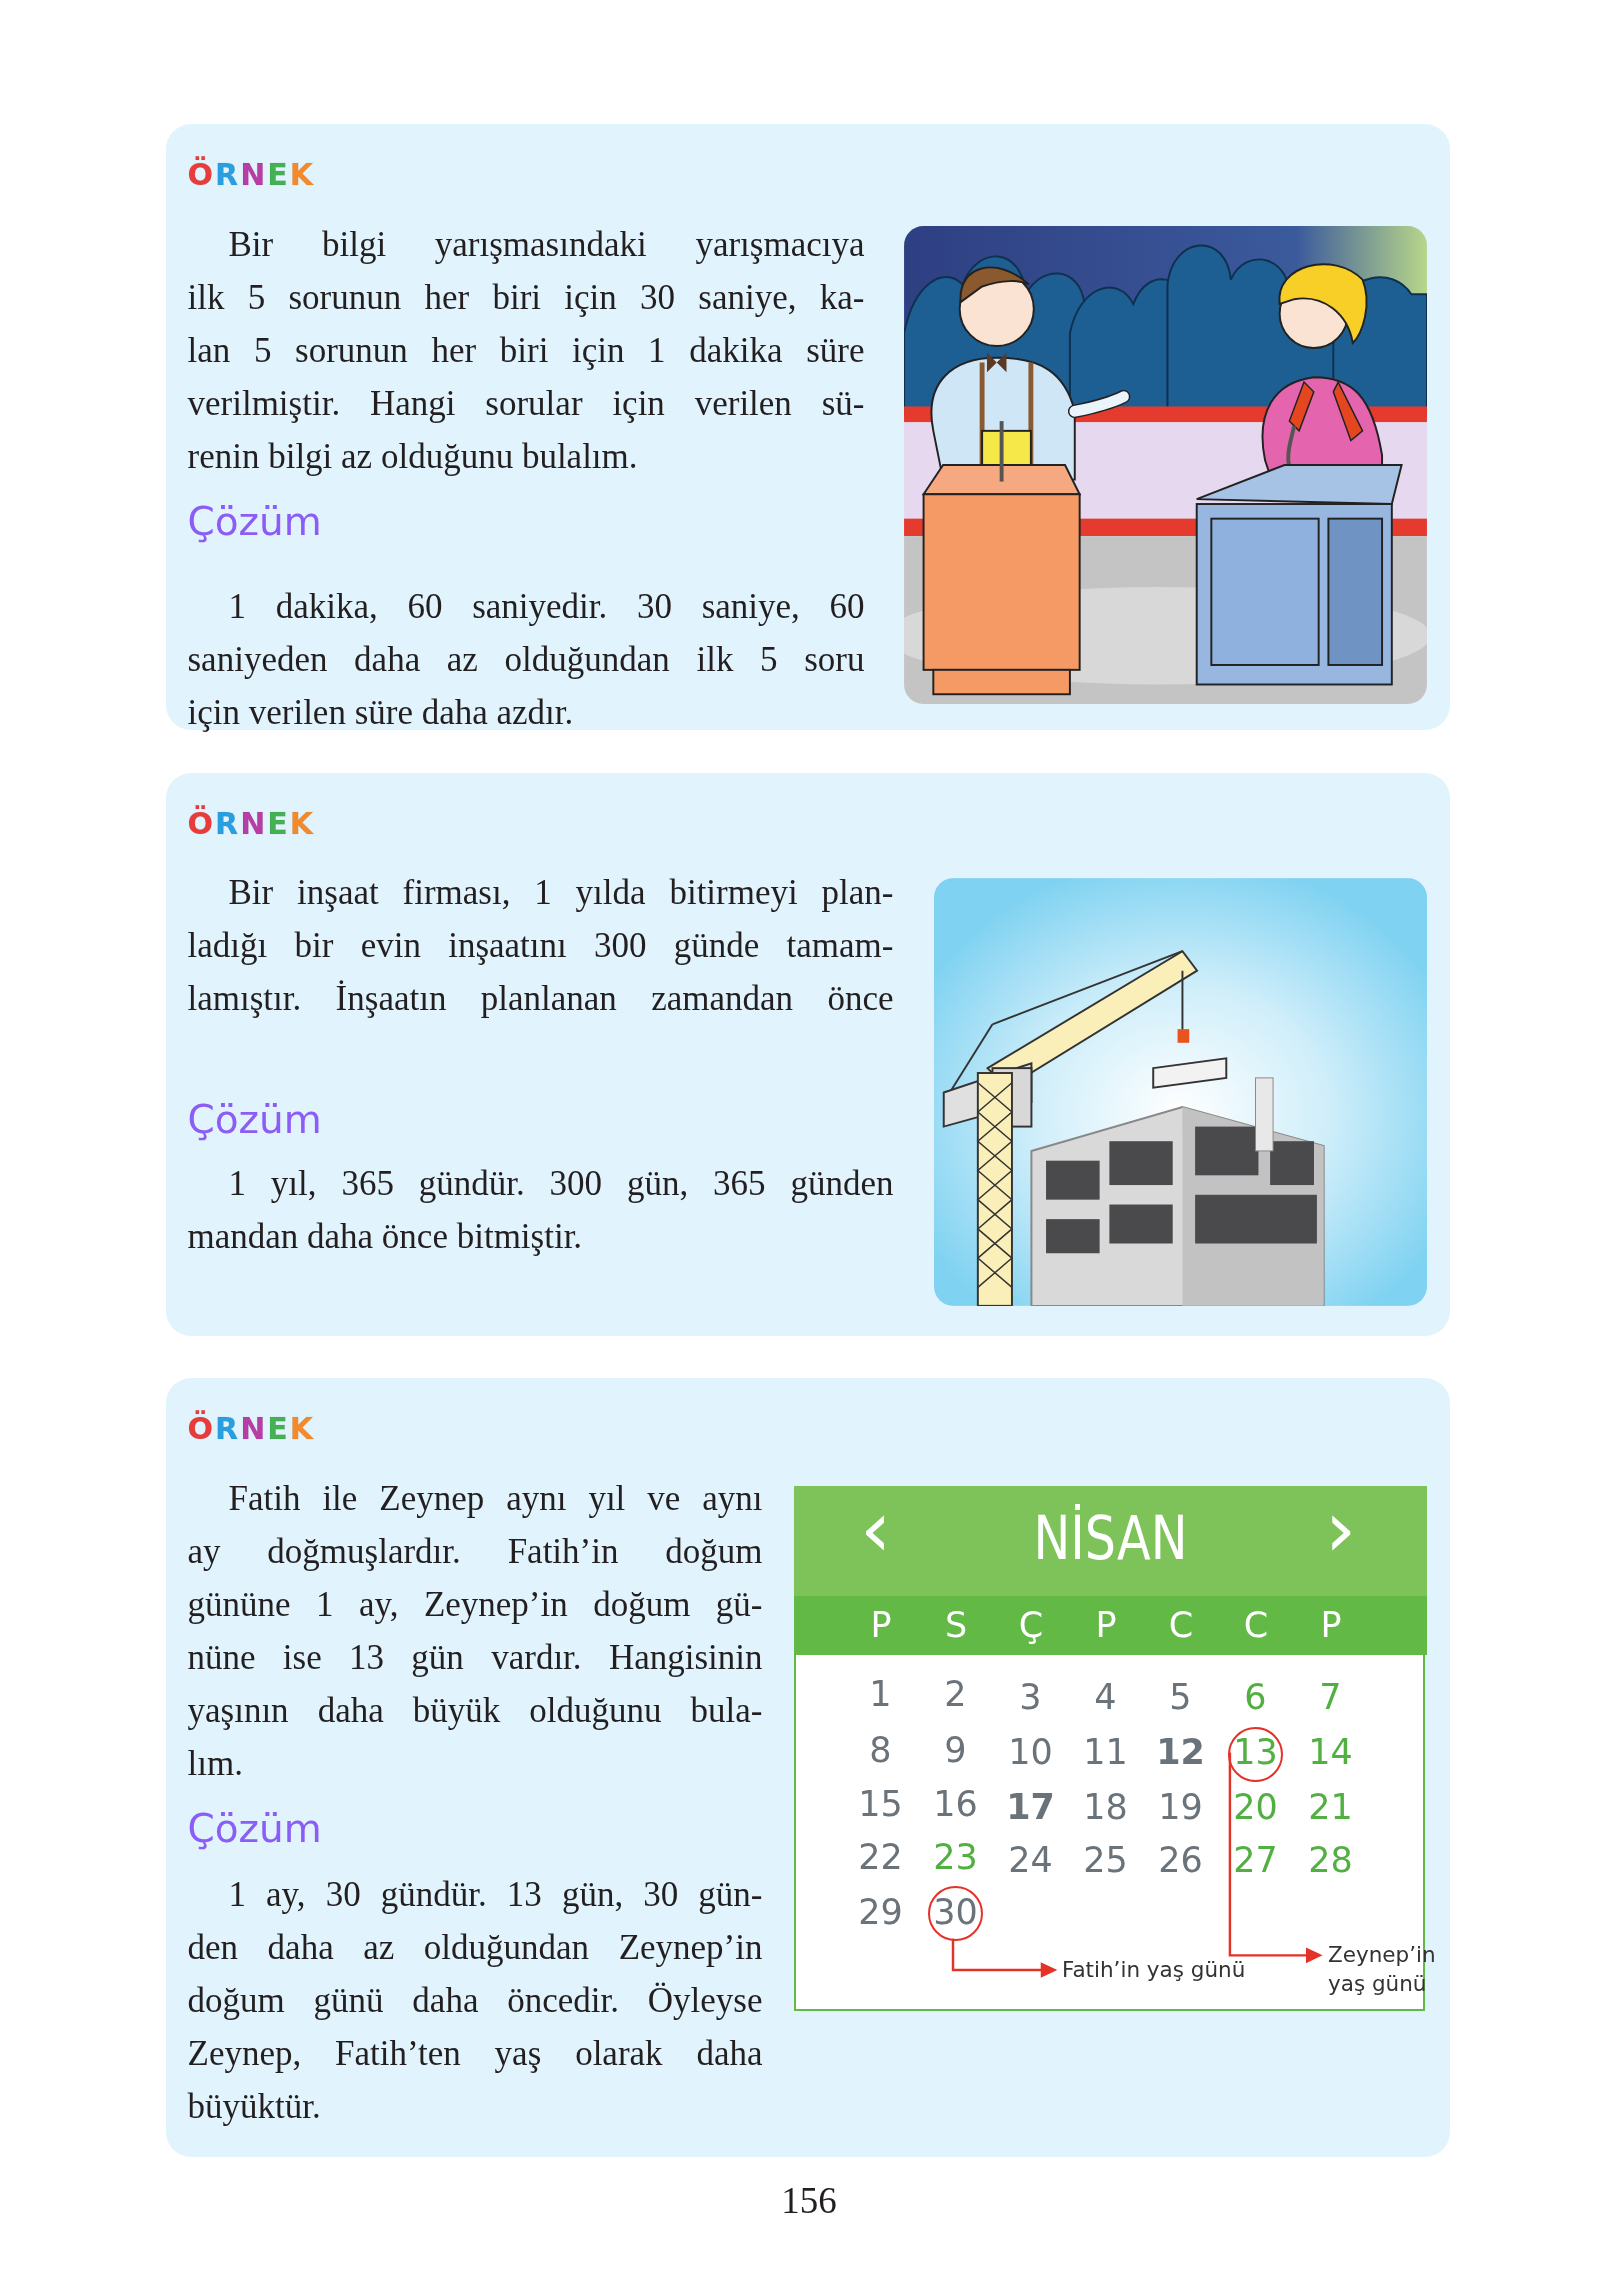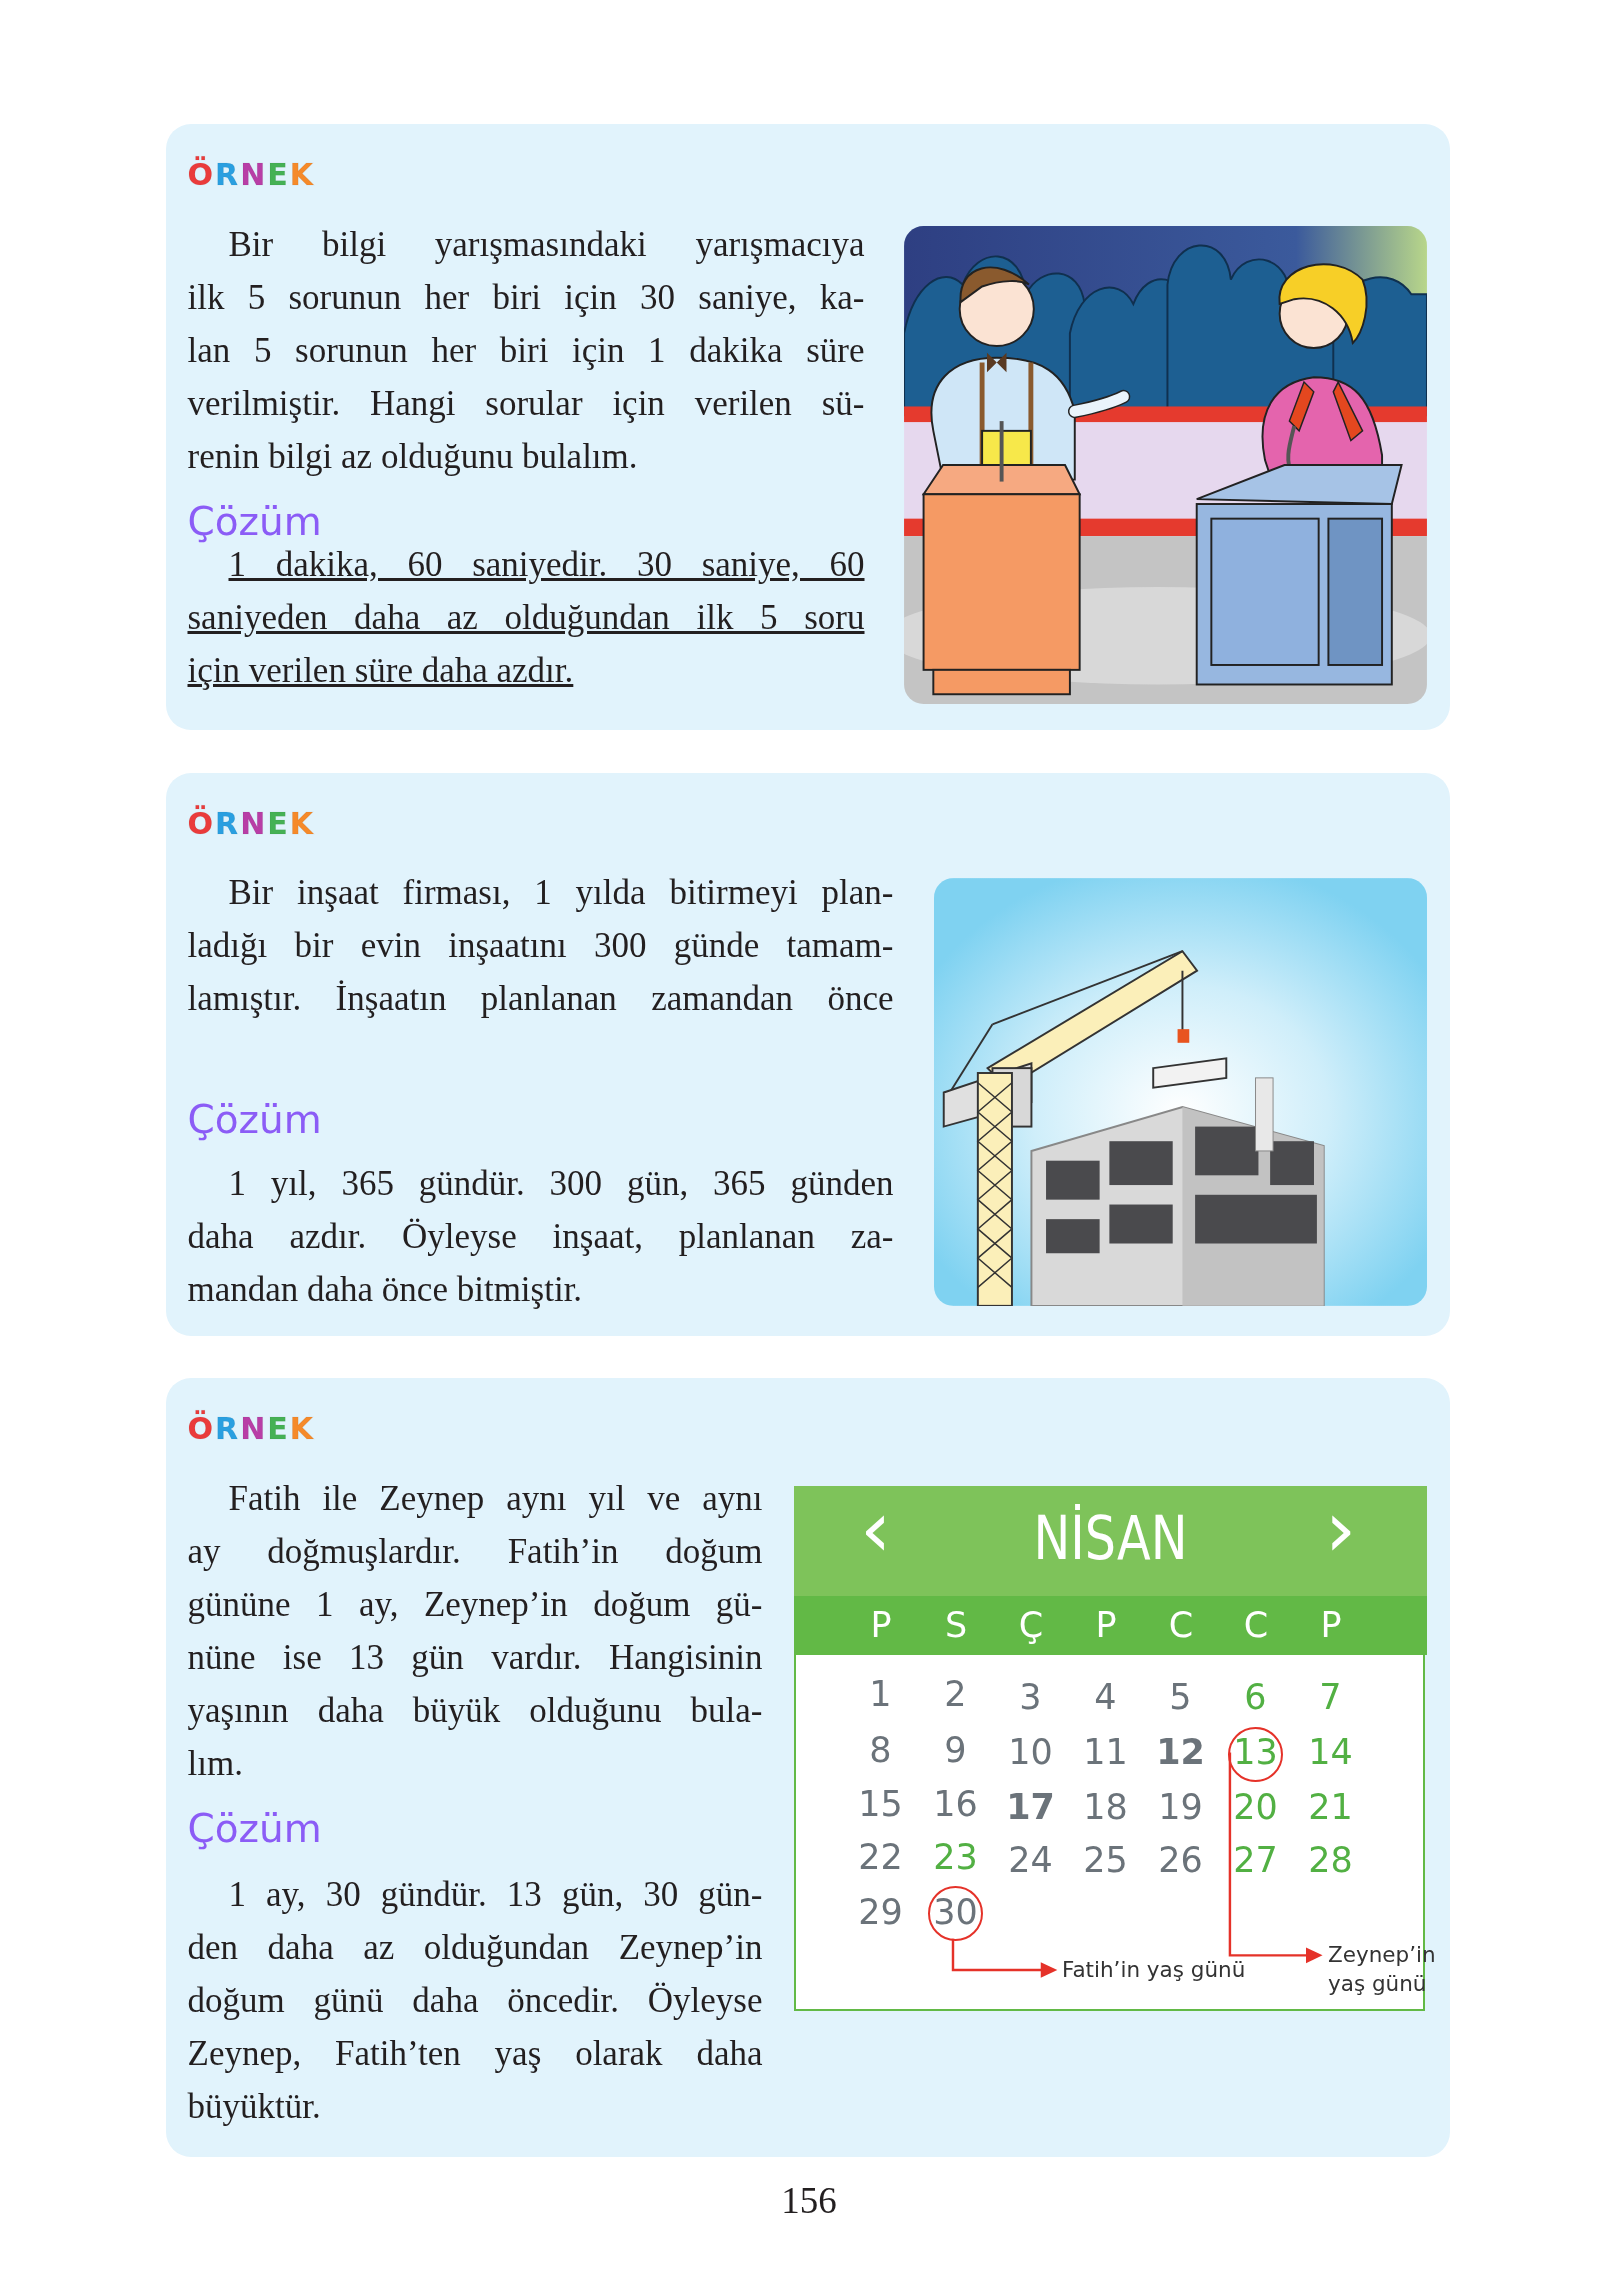--- a/index.html
+++ b/index.html
@@ -35,21 +35,21 @@
     <span style="color:#ea3b3b">Ö</span><span style="color:#2a9fe0">R</span><span style="color:#b83ea6">N</span><span style="color:#45b154">E</span><span style="color:#f58a2a">K</span>
   </div>
   <div class="para" style="top:94px;width:677px;">
     <span class="line indent">Bir bilgi yarışmasındaki yarışmacıya</span>
     <span class="line">ilk 5 sorunun her biri için 30 saniye, ka-</span>
     <span class="line">lan 5 sorunun her biri için 1 dakika süre</span>
     <span class="line">verilmiştir. Hangi sorular için verilen sü-</span>
     <span class="line last">renin bilgi az olduğunu bulalım.</span>
   </div>
   <div class="cozum" style="top:378px;">Çözüm</div>
-  <div class="para" style="top:414px;width:677px;text-decoration:underline;">
+  <div class="para" style="top:456px;width:677px;">
     <span class="line indent">1 dakika, 60 saniyedir. 30 saniye, 60</span>
     <span class="line">saniyeden daha az olduğundan ilk 5 soru</span>
     <span class="line last">için verilen süre daha azdır.</span>
   </div>
 
   <div class="illus" style="left:738px;top:102px;width:523px;height:478px;">
     <svg width="523" height="478" viewBox="0 0 536 490" xmlns="http://www.w3.org/2000/svg">
       <defs>
         <linearGradient id="sky1" x1="0" y1="0" x2="1" y2="0">
           <stop offset="0" stop-color="#2e3f82"></stop>
@@ -103,21 +103,20 @@
     <span style="color:#ea3b3b">Ö</span><span style="color:#2a9fe0">R</span><span style="color:#b83ea6">N</span><span style="color:#45b154">E</span><span style="color:#f58a2a">K</span>
   </div>
   <div class="para" style="top:93px;width:706px;">
     <span class="line indent">Bir inşaat firması, 1 yılda bitirmeyi plan-</span>
     <span class="line">ladığı bir evin inşaatını 300 günde tamam-</span>
     <span class="line">lamıştır. İnşaatın planlanan zamandan önce</span>
   </div>
   <div class="cozum" style="top:327px;">Çözüm</div>
   <div class="para" style="top:384px;width:706px;">
     <span class="line indent">1 yıl, 365 gündür. 300 gün, 365 günden</span>
-    <span class="line">daha azdır. Öyleyse inşaat, planlanan za-</span>
     <span class="line last">mandan daha önce bitmiştir.</span>
   </div>
 
   <div class="illus" style="left:768px;top:105px;width:493px;height:428px;">
     <svg width="493" height="428" viewBox="0 0 506 439" xmlns="http://www.w3.org/2000/svg">
       <defs>
         <radialGradient id="sky2" cx="0.5" cy="0.55" r="0.6">
           <stop offset="0" stop-color="#ffffff"></stop>
             <stop offset="0.5" stop-color="#cfeefa"></stop>
             <stop offset="1" stop-color="#7fd2f1"></stop>

